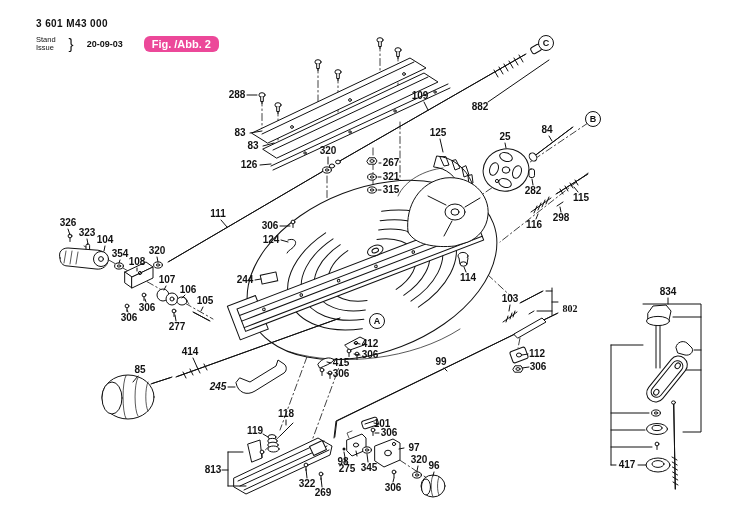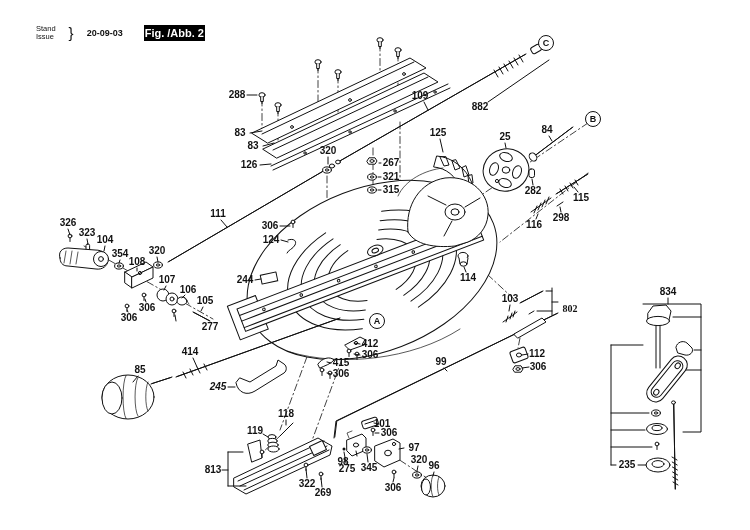--- a/index.html
+++ b/index.html
@@ -15,29 +15,30 @@
           transform:translate(-50%,-50%);white-space:nowrap;}
   .marker{position:absolute;width:14px;height:14px;border:1.3px solid #111;border-radius:50%;
           font-weight:bold;font-size:9px;display:flex;align-items:center;justify-content:center;
           transform:translate(-50%,-50%);background:#fff;}
   .hdr{position:absolute;left:36px;top:18px;}
   .hdr .pn{font-size:10px;font-weight:bold;letter-spacing:.4px;}
   .hdr .row{display:flex;align-items:center;margin-top:6px;gap:11px;}
   .hdr .si{font-size:7.5px;line-height:8px;}
   .hdr .brace{font-size:15px;font-weight:400;margin:0 2px;}
   .hdr .date{font-size:9px;font-weight:bold;margin-right:10px;}
-  .badge{background:#000000;color:#fff;font-weight:bold;font-size:11px;padding:2px 1px;}
+  .badge{background:#ec4899;color:#fff;font-weight:bold;font-size:11px;padding:2px 8px;border-radius:6px;}
   .ftr{position:absolute;left:36px;top:458px;font-size:8.5px;line-height:10.5px;}
 </style>
 </head>
 <body>
 
 <div class="page">
 
   <div class="hdr">
+    <div class="pn">3 601 M43 000</div>
     <div class="row">
       <div class="si">
         <div>Stand</div>
         <div>Issue</div>
       </div>
       <div class="brace">}</div>
       <div class="date">20-09-03</div>
       <div class="badge">Fig. /Abb. 2</div>
     </div>
   </div>
@@ -522,21 +523,21 @@
       <div class="plabel" style="left: 87px; top: 233px;">323</div>
       <div class="plabel" style="left: 105px; top: 240px;">104</div>
       <div class="plabel" style="left: 120px; top: 254px;">354</div>
       <div class="plabel" style="left: 137px; top: 262px;">108</div>
       <div class="plabel" style="left: 157px; top: 251px;">320</div>
       <div class="plabel" style="left: 167px; top: 280px;">107</div>
       <div class="plabel" style="left: 188px; top: 290px;">106</div>
       <div class="plabel" style="left: 205px; top: 301px;">105</div>
       <div class="plabel" style="left: 147px; top: 308px;">306</div>
       <div class="plabel" style="left: 129px; top: 318px;">306</div>
-      <div class="plabel" style="left: 177px; top: 327px; margin-left: 33px;">277</div>
+      <div class="plabel" style="left: 177px; top: 327px;">277</div>
       <div class="plabel" style="left: 140px; top: 370px;">85</div>
       <div class="plabel" style="left: 190px; top: 352px;">414</div>
       <div class="plabel" style="left: 218px; top: 387px; font-style: italic;">245</div>
       <div class="plabel" style="left: 468px; top: 278px;">114</div>
       <div class="plabel" style="left: 510px; top: 299px;">103</div>
       <div class="plabel" style="left: 570px; top: 309px; font-family: Liberation Serif, serif;">802</div>
       <div class="plabel" style="left: 441px; top: 362px;">99</div>
       <div class="plabel" style="left: 537px; top: 354px;">112</div>
       <div class="plabel" style="left: 538px; top: 367px;">306</div>
       <div class="plabel" style="left: 370px; top: 344px;">412</div>
@@ -557,18 +558,18 @@
       <div class="plabel" style="left: 419px; top: 460px;">320</div>
       <div class="plabel" style="left: 434px; top: 466px;">96</div>
       <div class="plabel" style="left: 393px; top: 488px;">306</div>
       <div class="plabel" style="left: 505px; top: 137px;">25</div>
       <div class="plabel" style="left: 547px; top: 130px;">84</div>
       <div class="plabel" style="left: 533px; top: 191px;">282</div>
       <div class="plabel" style="left: 581px; top: 198px;">115</div>
       <div class="plabel" style="left: 561px; top: 218px;">298</div>
       <div class="plabel" style="left: 534px; top: 225px;">116</div>
       <div class="plabel" style="left: 668px; top: 292px;">834</div>
-      <div class="plabel" style="left: 627px; top: 465px;">235</div>
+      <div class="plabel" style="left: 627px; top: 465px;">417</div>
       <div class="marker" style="left: 377px; top: 321px;">A</div>
       <div class="marker" style="left: 593px; top: 119px;">B</div>
       <div class="marker" style="left: 546px; top: 43px;">C</div>
     </div>
 </div>
 
 </body></html>

